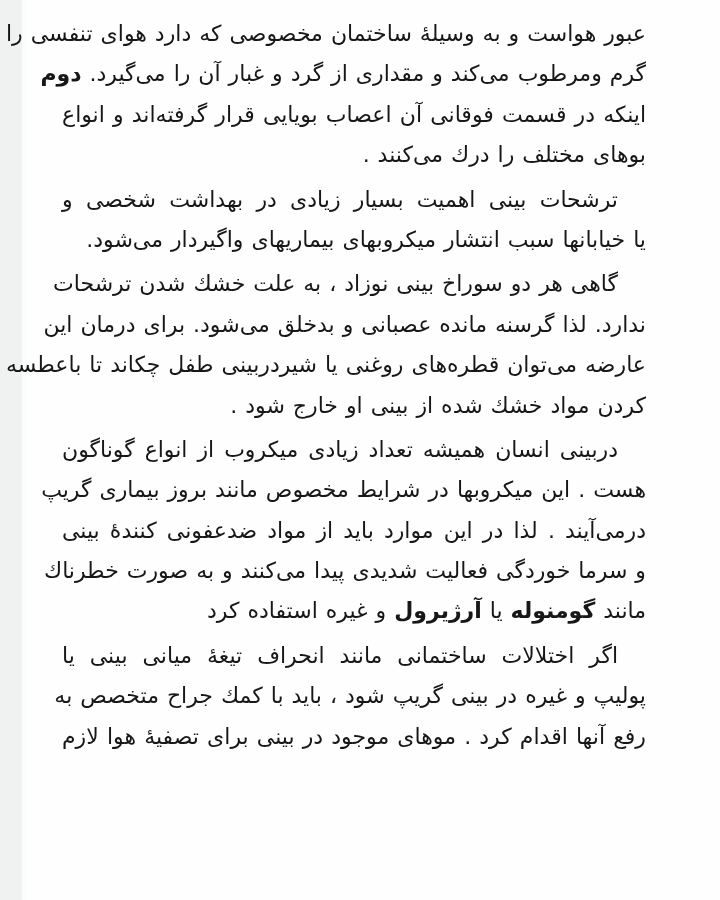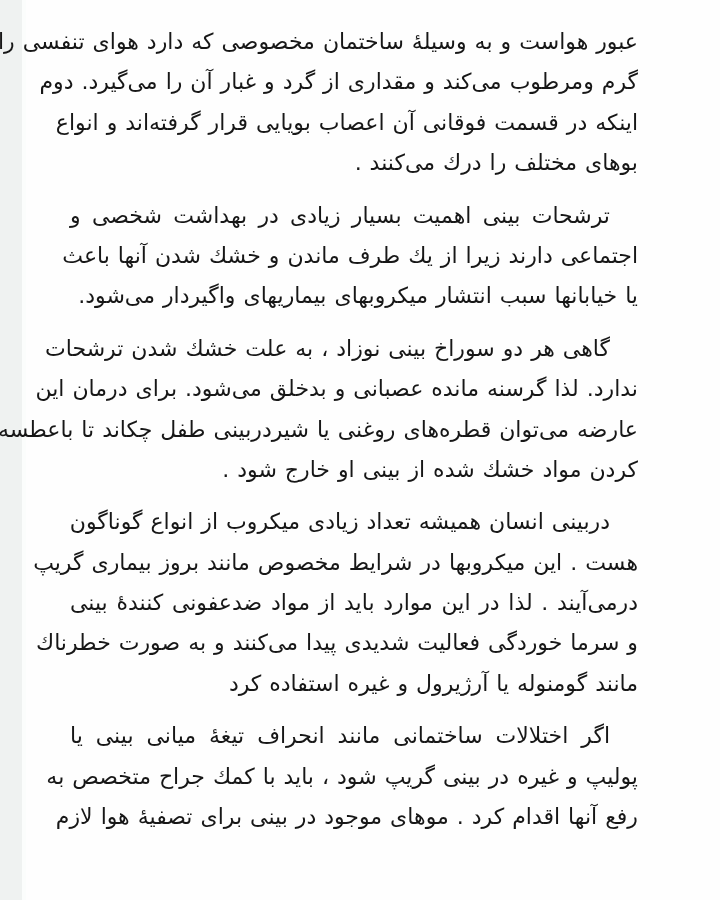--- a/index.html
+++ b/index.html
@@ -29,52 +29,51 @@
     position: absolute;
     top: 10px;
     right: 70px;
     left: 58px;
     direction: rtl;
     color: #171717;
     font-size: 22px;
     line-height: 40.4px;
     word-spacing: 1px;
   }
-  .paragraph { margin: 12px; padding: 0; }
+  .paragraph { margin: 4px; padding: 0; }
   .line {
     height: 40.4px;
     text-align: justify;
     text-align-last: justify;
     white-space: nowrap;
     overflow: visible;
   }
   .line.pstart { padding-right: 28px; }
   .line.pend {
     text-align: right;
     text-align-last: right;
     white-space: normal;
   }
   .seg { font-weight: normal; }
-  .seg.bold { font-weight: normal; }
+  .seg.bold { font-weight: bold; }
 </style>
 </head>
 <body>
 
 <div class="scan-page" style="background: rgb(254, 254, 254);">
   <div class="scan-edge" style="background: rgb(239, 242, 241); border-right-color: rgb(251, 253, 252);"></div>
   <div class="text-column" dir="rtl" style="color: rgb(23, 23, 23);">
       <div class="paragraph">
         <div class="line"><span class="seg">عبور هواست و به وسیلهٔ ساختمان مخصوصی که دارد هوای تنفسی را</span></div>
         <div class="line"><span class="seg">گرم ومرطوب می‌کند و مقداری از گرد و غبار آن را می‌گیرد. </span><span class="seg bold">دوم</span></div>
         <div class="line"><span class="seg">اینکه در قسمت فوقانی آن اعصاب بویایی قرار گرفته‌اند و انواع</span></div>
         <div class="line pend"><span class="seg">بوهای مختلف را درك می‌کنند .</span></div>
       </div>
       <div class="paragraph">
         <div class="line pstart"><span class="seg">ترشحات بینی اهمیت بسیار زیادی در بهداشت شخصی و</span></div>
-        <div class="line"><span class="seg">اجتماعی دارند زیرا از یك طرف ماندن و خشك شدن آنها باعث</span></div>
         <div class="line pend"><span class="seg">یا خیابانها سبب انتشار میکروبهای بیماریهای واگیردار می‌شود.</span></div>
       </div>
       <div class="paragraph">
         <div class="line pstart"><span class="seg">گاهی هر دو سوراخ بینی نوزاد ، به علت خشك شدن ترشحات</span></div>
         <div class="line"><span class="seg">ندارد. لذا گرسنه مانده عصبانی و بدخلق می‌شود. برای درمان این</span></div>
         <div class="line"><span class="seg">عارضه می‌توان قطره‌های روغنی یا شیردربینی طفل چکاند تا باعطسه</span></div>
         <div class="line pend"><span class="seg">کردن مواد خشك شده از بینی او خارج شود .</span></div>
       </div>
       <div class="paragraph">
         <div class="line pstart"><span class="seg">دربینی انسان همیشه تعداد زیادی میکروب از انواع گوناگون</span></div>

